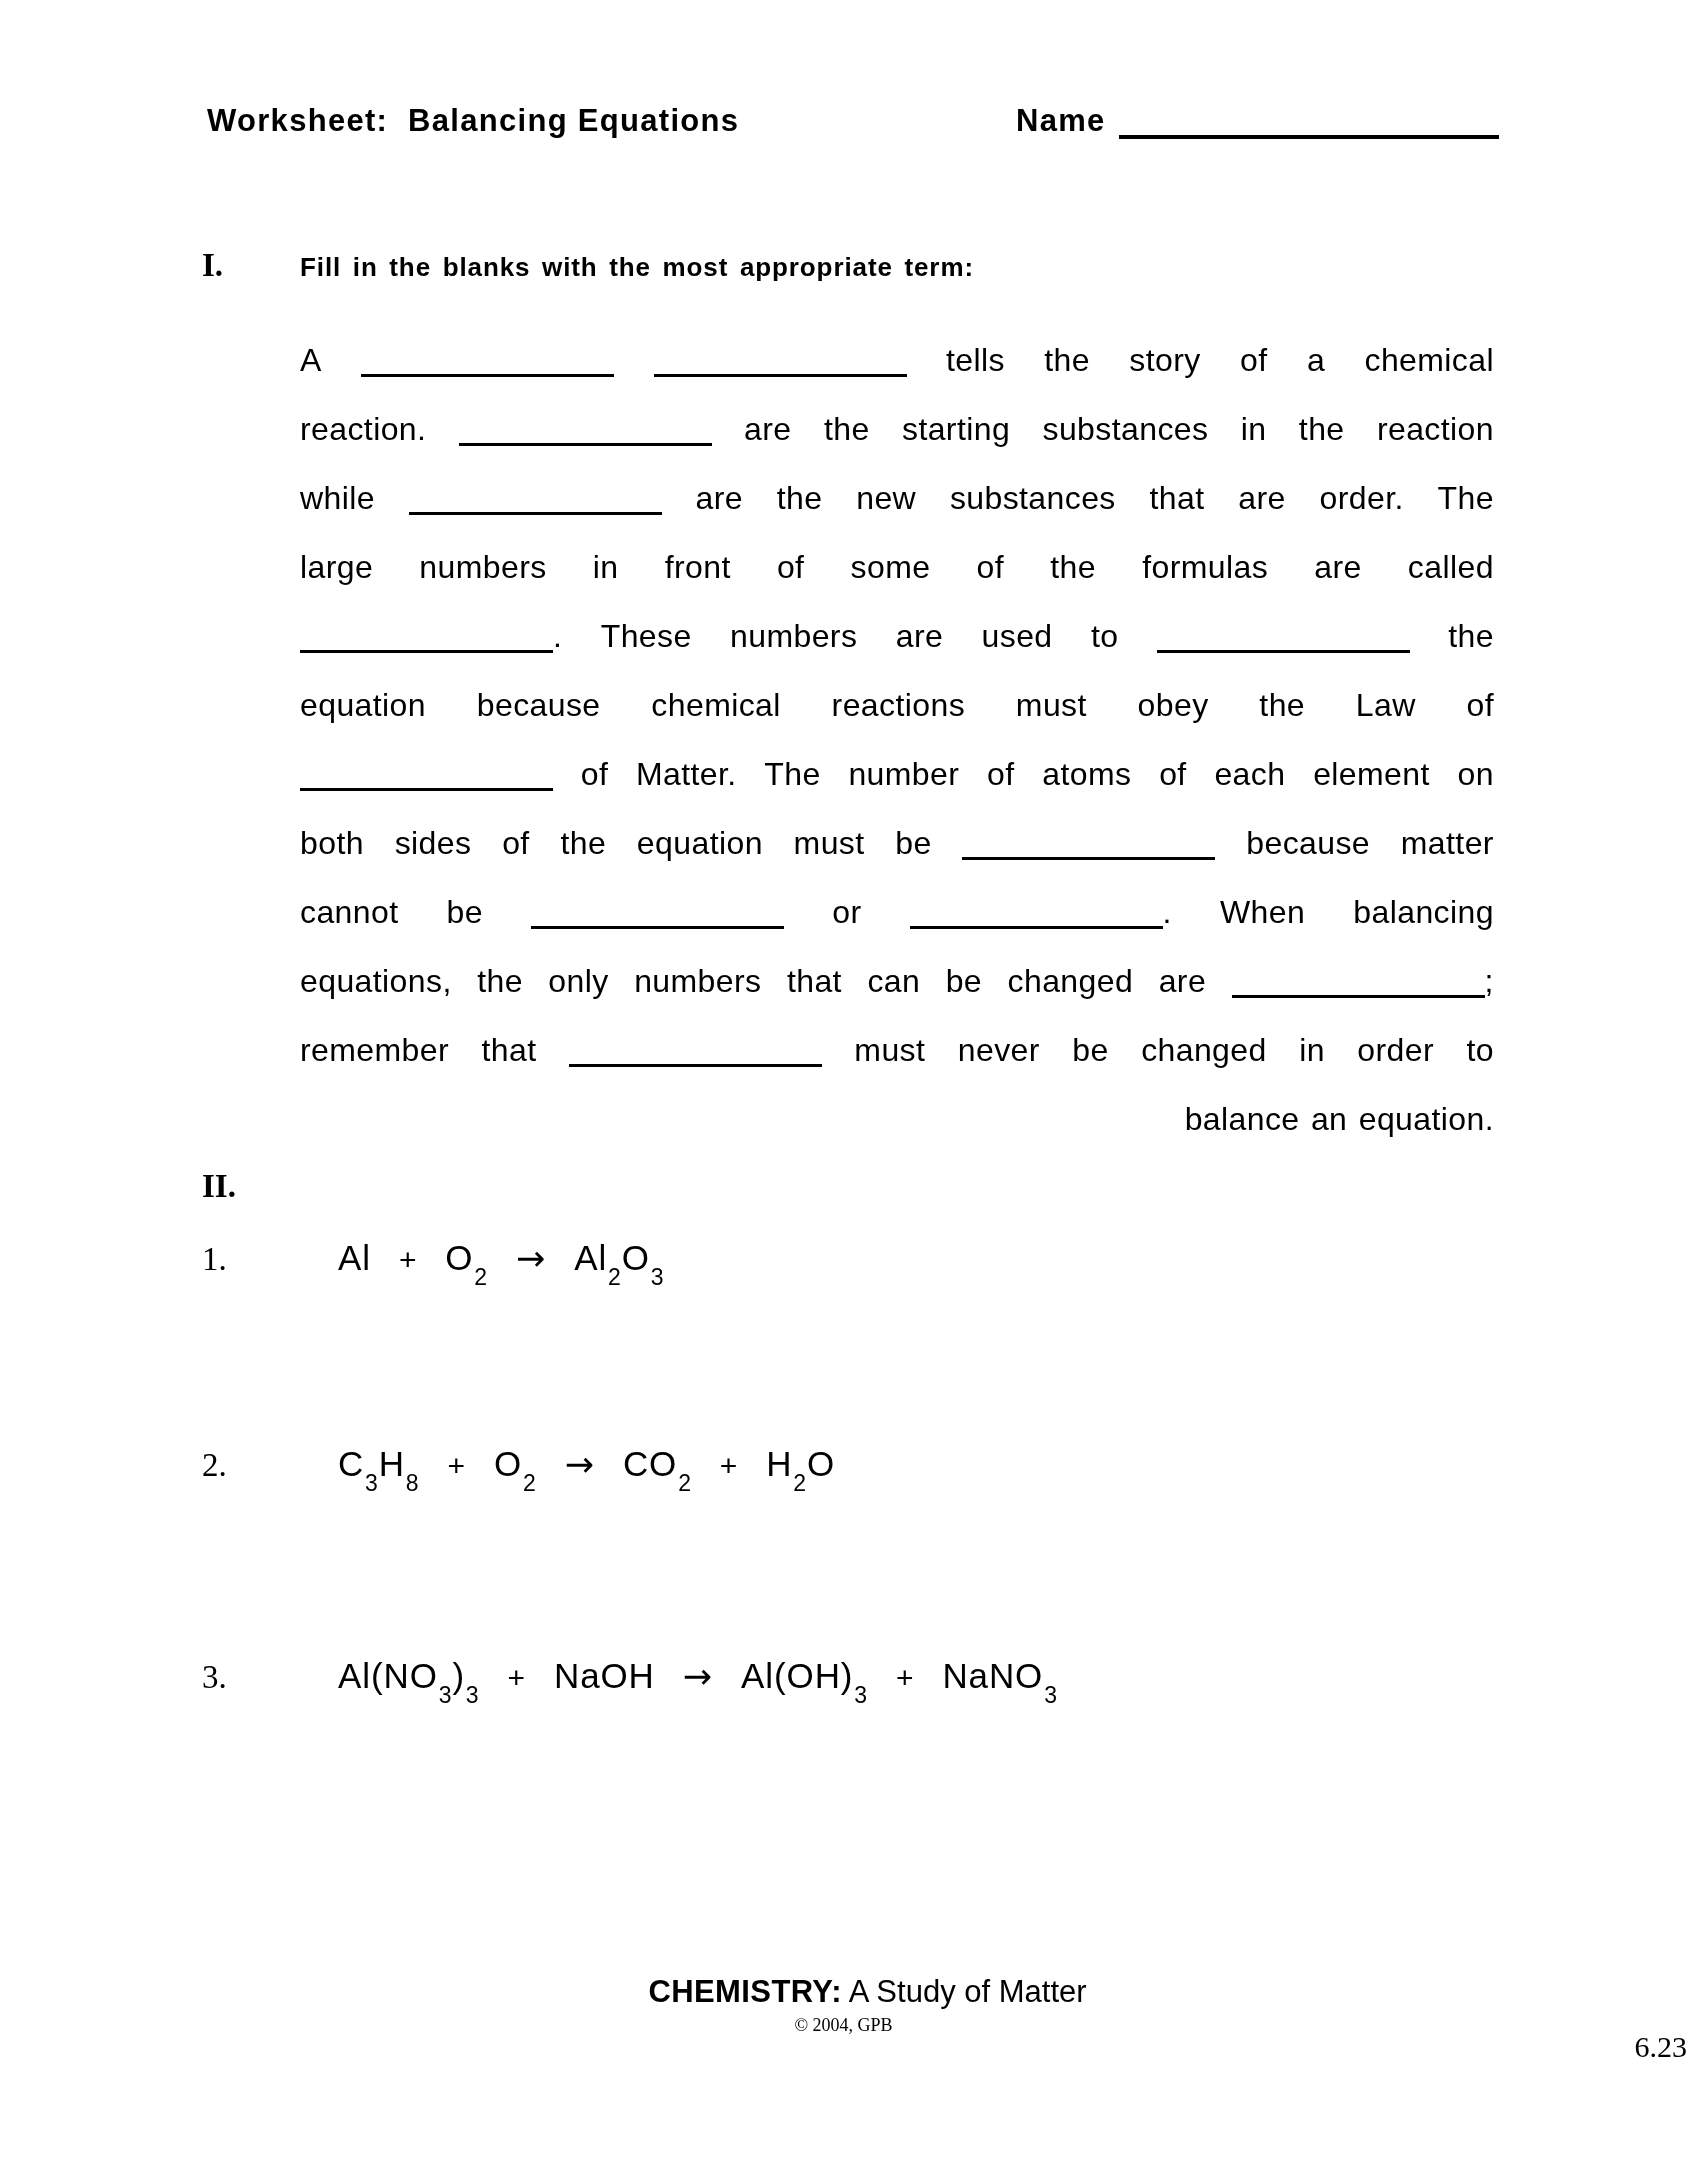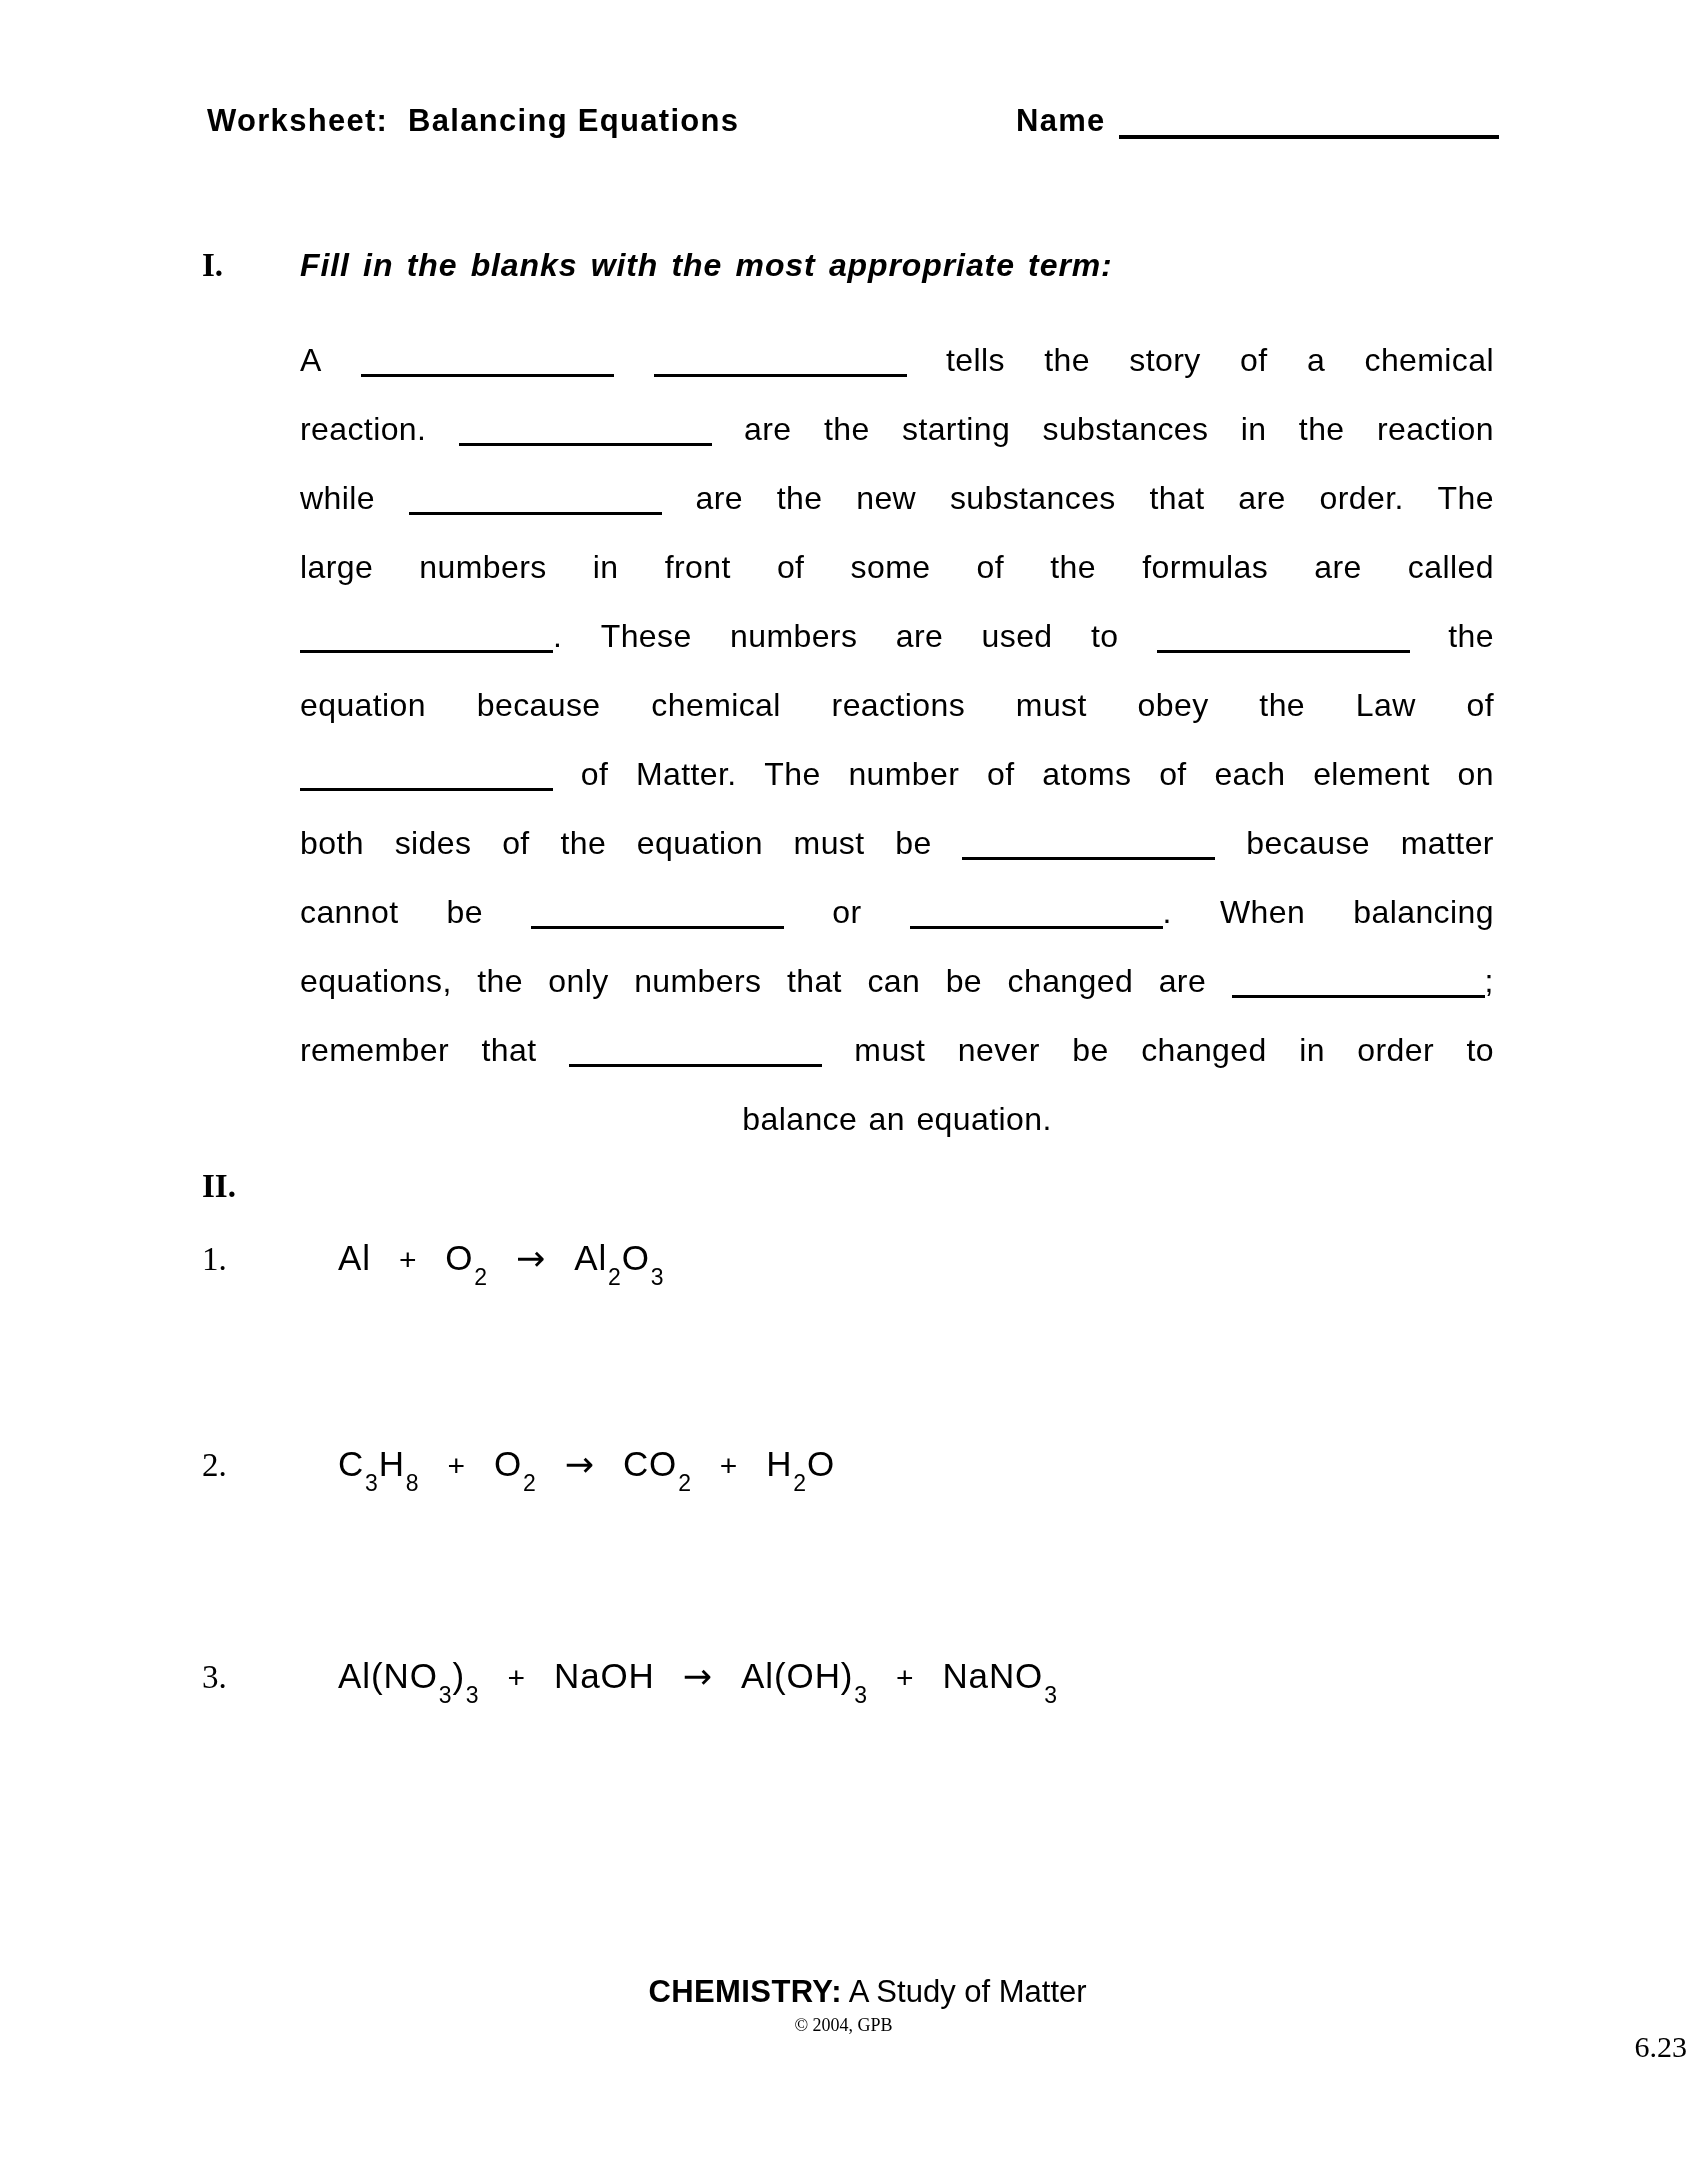--- a/index.html
+++ b/index.html
@@ -21,31 +21,31 @@
   }
   
   .sec-row { position:absolute; left:202px; display:flex; align-items:baseline; }
   .sec-row.one { top:249px; }
   .sec-row.two { top:1170px; }
   .sec-num {
     font-family:"Liberation Serif", serif; font-weight:bold;
     font-size:33px; flex:0 0 98px; line-height:1;
   }
   .sec-head {
-    font-weight:bold; font-size:32px; letter-spacing:0.9px; word-spacing:3.5px;
-    line-height:1; white-space:pre;font-style:italic;
+    font-weight:bold; font-size:26px; letter-spacing:0.9px; word-spacing:3.5px;
+    line-height:1; white-space:pre;
   }
   
   .para { position:absolute; left:300px; top:326px; width:1194px; }
   .pline {
     display:flex; align-items:flex-end; height:69px;
     font-size:32px; letter-spacing:0.4px;
   }
   .pline.justify { justify-content:space-between; }
-  .pline.plain   { justify-content:center; column-gap:11.4px; }
+  .pline.plain   { justify-content:flex-end; column-gap:11.4px; }
   .pline .word { line-height:69px; white-space:pre; }
   .blank {
     display:inline-block; width:253px; height:0;
     border-bottom:3.1px solid #000; margin-bottom:18.3px;
   }
   .bw { display:flex; align-items:flex-end; }
   .bw .pch { line-height:69px; }
   
   .eq-row {
     position:absolute; left:202px; display:flex; align-items:baseline;

